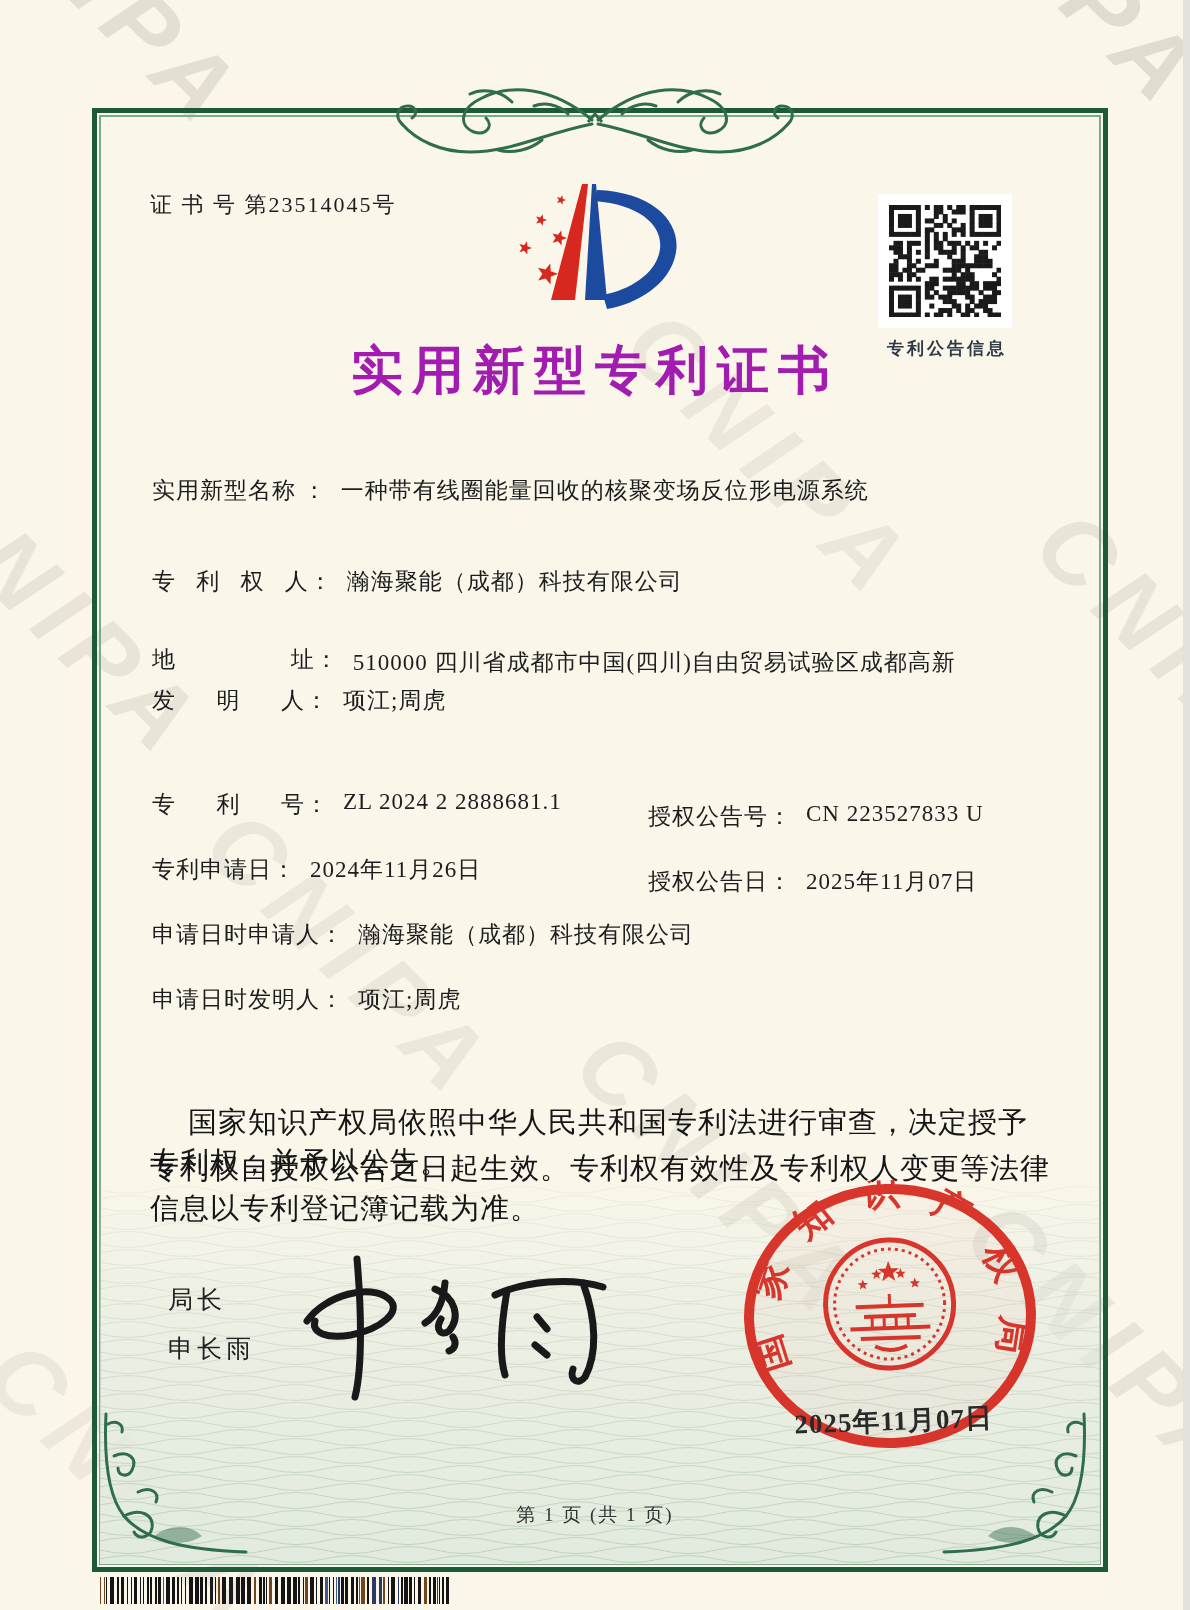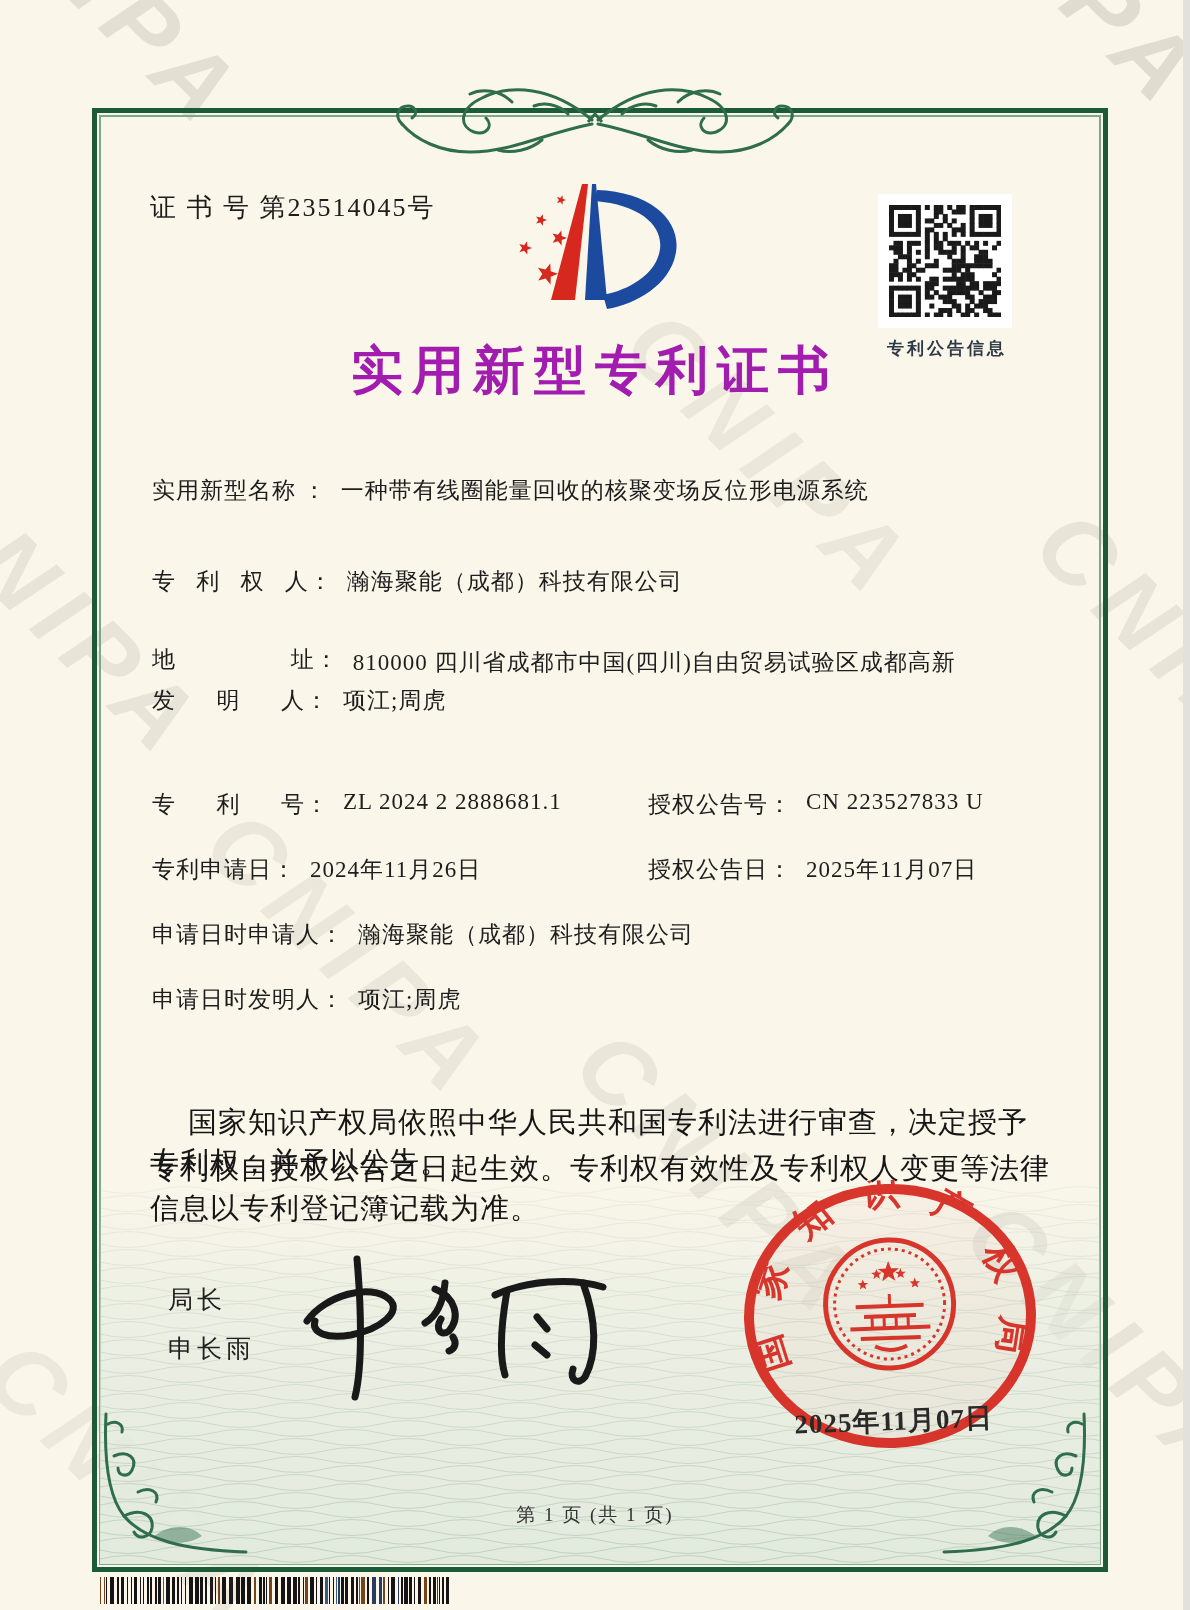--- a/index.html
+++ b/index.html
@@ -10,25 +10,25 @@
   .wm{position:absolute;font-family:"Liberation Sans","DejaVu Sans",sans-serif;
       font-weight:bold;font-style:italic;letter-spacing:14px;color:#6f6d5c;
       transform:rotate(45deg);z-index:0;white-space:nowrap;pointer-events:none;}
   
   #frame{position:absolute;left:92px;top:108px;width:1006px;height:1454px;
          border:5px solid #1d5b38;z-index:1;}
   #frame-inner{position:absolute;inset:2px;border:2px solid #7aa98c;}
   #waves-zone{position:absolute;left:3px;right:3px;bottom:3px;height:382px;
       background:linear-gradient(180deg,rgba(226,234,222,0) 0%,rgba(226,234,222,.55) 35%,#e2eade 100%);overflow:hidden;}
   
-  .certno{position:absolute;left:150px;top:190px;font-size:26px;letter-spacing:2px;z-index:2;white-space:pre;text-align:right;}
+  .certno{position:absolute;left:150px;top:190px;font-size:22px;letter-spacing:2px;z-index:2;white-space:pre;text-align:right;}
   .title{position:absolute;left:20px;width:1150px;top:336px;text-align:center;
          font-size:52px;font-weight:bold;letter-spacing:9px;color:#a21caf;z-index:2;}
   .row{position:absolute;left:152px;font-size:23px;z-index:2;}
-  .row2{position:absolute;left:648px;font-size:23px;z-index:2;}
+  .row2{position:absolute;left:648px;font-size:23px;z-index:2;margin-top:12px;}
   .lbl{display:inline-block;white-space:pre;letter-spacing:1px;vertical-align:top;}
   .val{margin-left:14px;letter-spacing:1px;}
   .vblock{display:inline-block;margin-left:14px;max-width:620px;line-height:38px;letter-spacing:1px;vertical-align:top;}
   .stmt{position:absolute;left:150px;width:900px;font-size:29px;letter-spacing:1px;color:#161616;z-index:2;}
   .indent{text-indent:38px;}
   .sig-label{position:absolute;left:168px;font-size:25px;letter-spacing:4px;z-index:3;
              font-family:"Liberation Sans","DejaVu Sans",sans-serif;color:#202020;}
   .qrbox{position:absolute;left:878px;top:194px;background:#fff;padding:11px;z-index:2;line-height:0;}
   .qrlabel{position:absolute;left:852px;top:337px;width:190px;text-align:center;font-size:17px;
            font-weight:bold;letter-spacing:3px;color:#2e3947;z-index:2;}
@@ -484,21 +484,21 @@
 
 <div class="title">实用新型专利证书</div>
 
 <div class="row" style="top:475px">
   <span class="lbl">实用新型名称 ：</span><span class="val">一种带有线圈能量回收的核聚变场反位形电源系统</span>
 </div>
 <div class="row" style="top:566px">
   <span class="lbl">专   利   权   人：</span><span class="val">瀚海聚能（成都）科技有限公司</span>
 </div>
 <div class="row" style="top:644px">
-  <span class="lbl">地                 址：</span><span class="vblock"><span>810000 四川省成都市中国(四川)自由贸易试验区成都高新</span><br></span>
+  <span class="lbl">地                 址：</span><span class="vblock"><span>510000 四川省成都市中国(四川)自由贸易试验区成都高新</span><br></span>
 </div>
 <div class="row" style="top:685px">
   <span class="lbl">发      明      人：</span><span class="val">项江;周虎</span>
 </div>
 <div class="row" style="top:789px">
   <span class="lbl">专      利      号：</span><span class="val">ZL 2024 2 2888681.1</span>
 </div>
 <div class="row2" style="top:789px">
   <span class="lbl">授权公告号：</span><span class="val">CN 223527833 U</span>
 </div>

